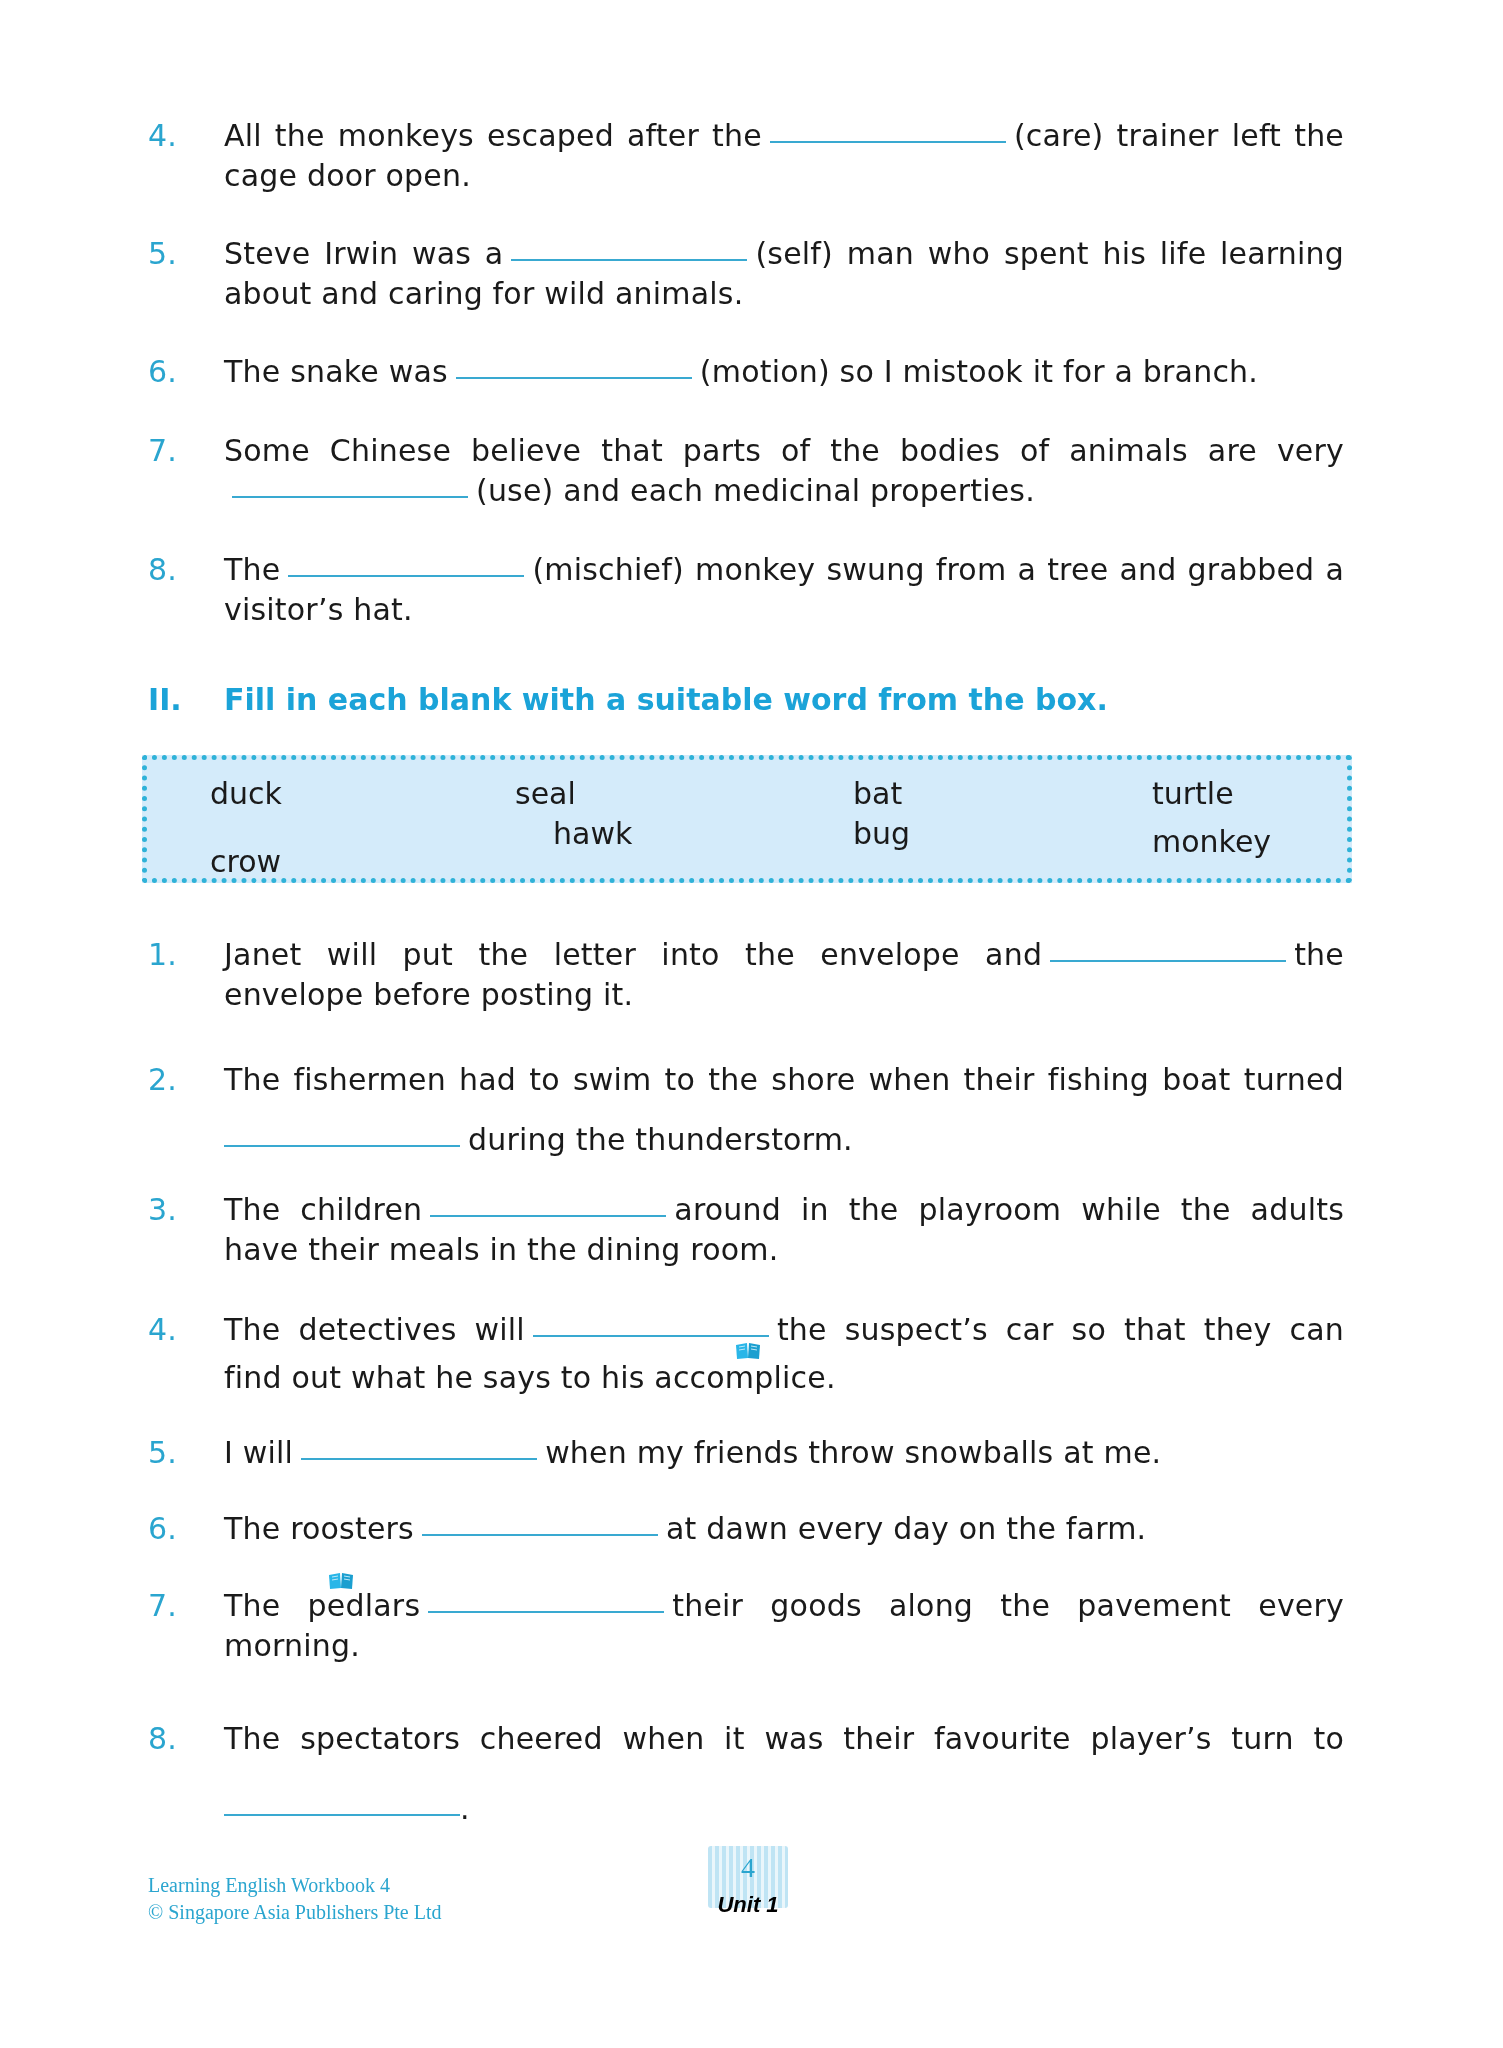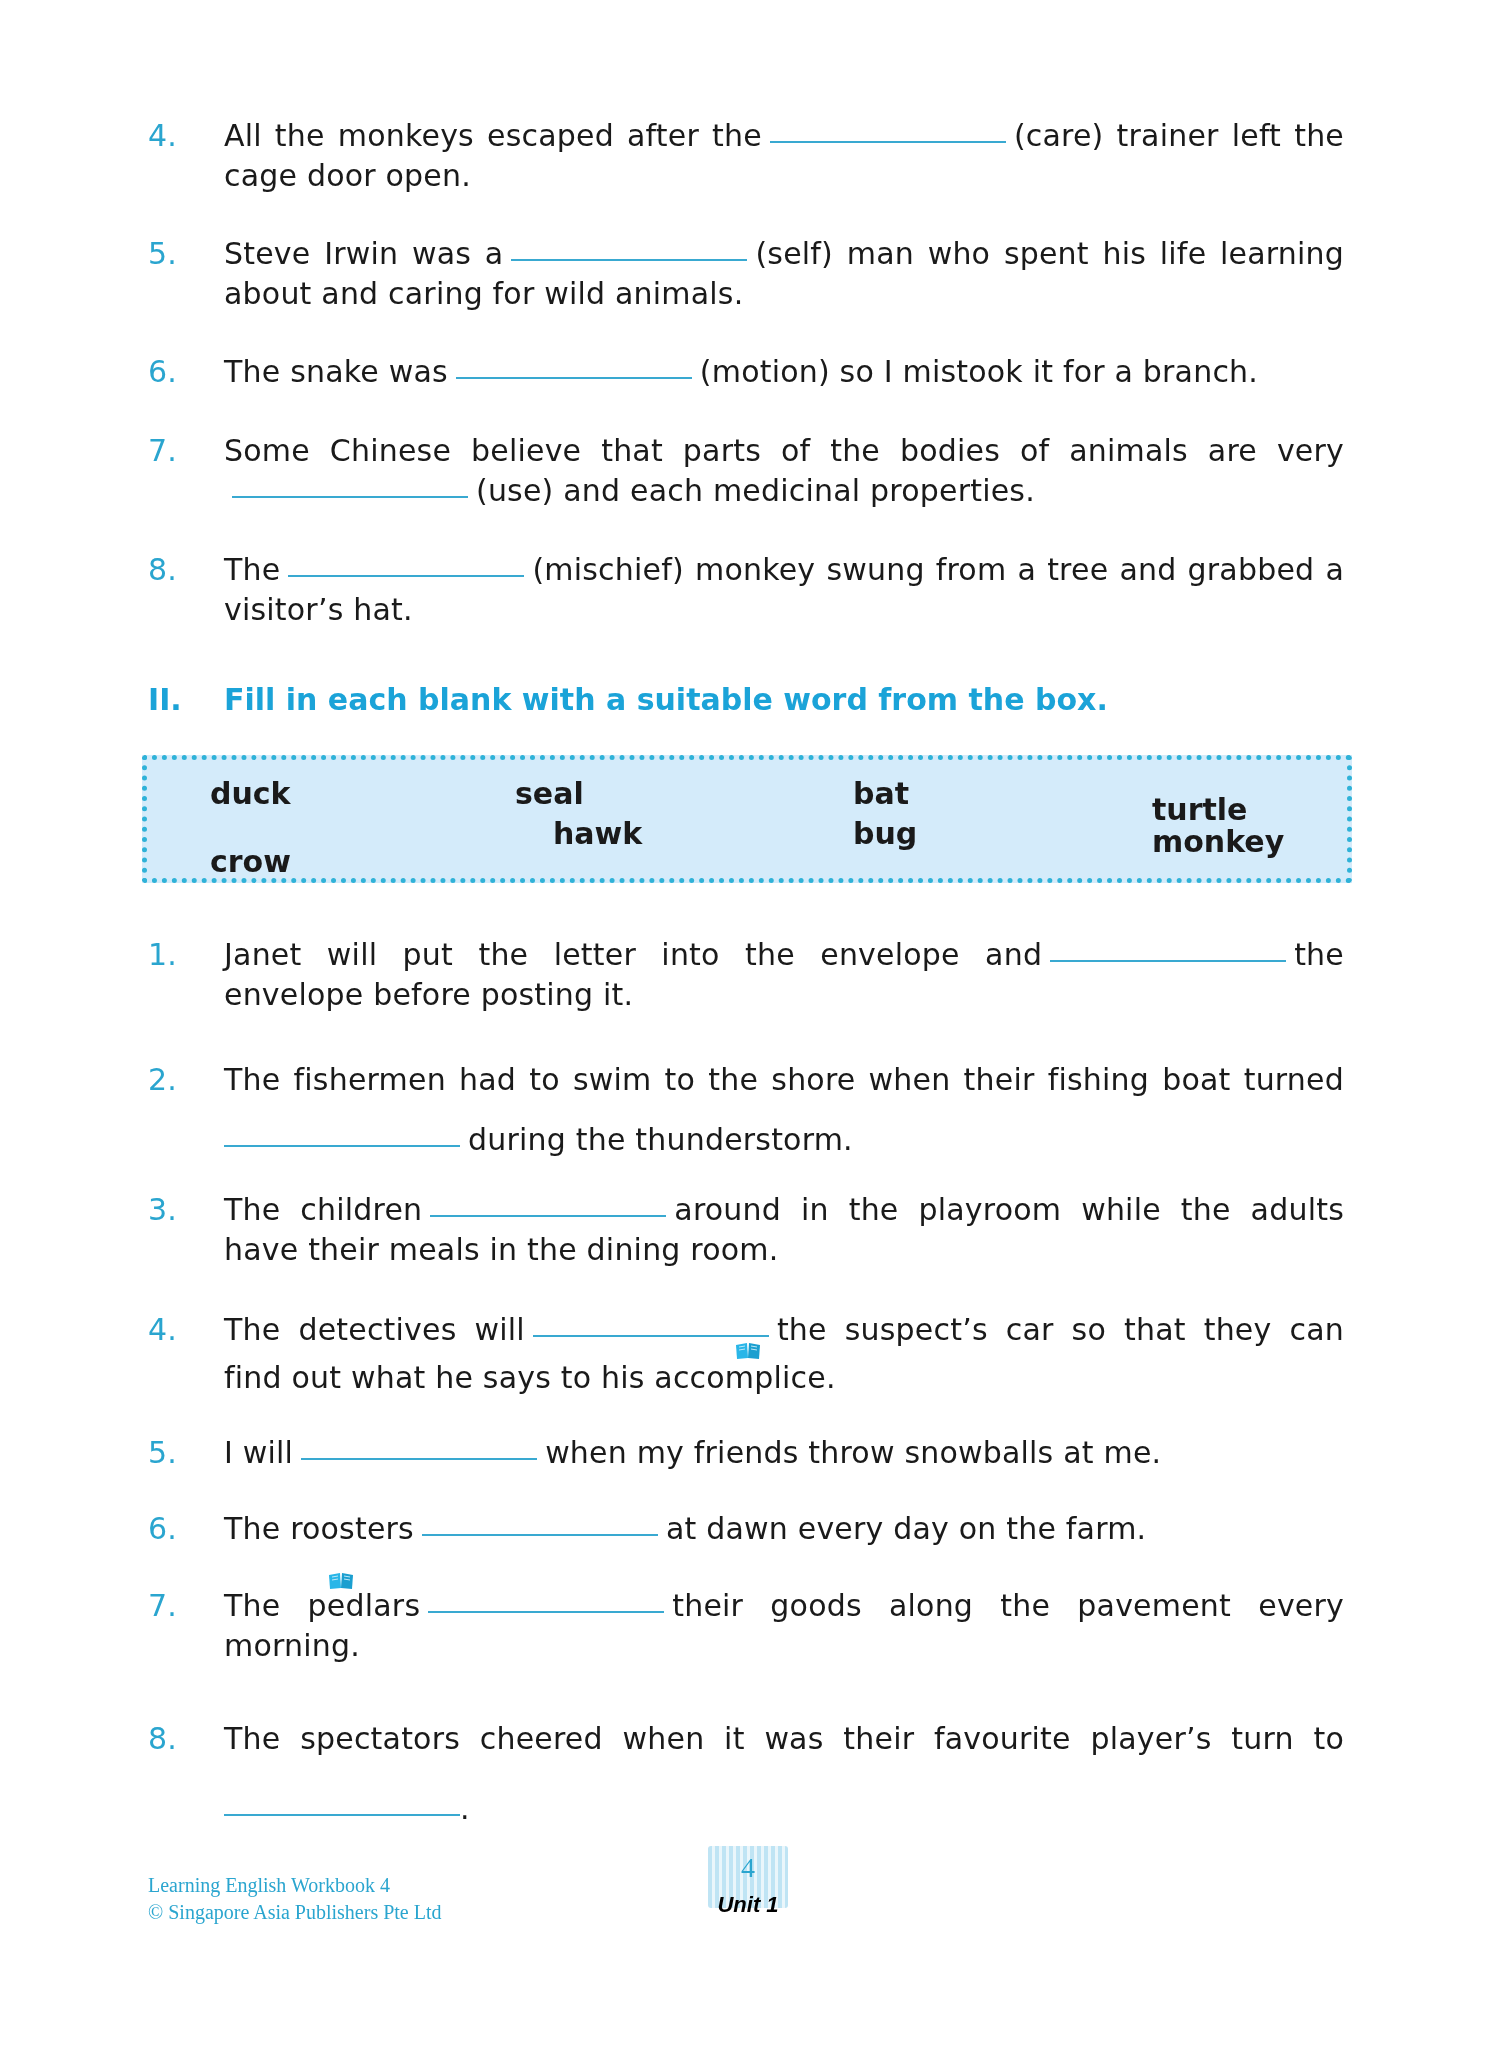--- a/index.html
+++ b/index.html
@@ -10,21 +10,21 @@
   .txt { position:absolute; left:76px; width:1120px; text-align:justify; text-align-last:left; }
   .blank { display:inline-block; width:236px; height:2px; background:#39a9d1; vertical-align:3px; margin:0 8px; }
   .heading { position:absolute; left:148px; top:682px; font-size:30px; font-weight:bold; color:#1ba3d8; }
   .heading .hn { position:absolute; left:0; }
   .heading .ht { position:absolute; left:76px; white-space:nowrap; }
   .box { position:absolute; left:142px; top:755px; width:1210px; height:128px; background:#d4ebfa;
          border:6px solid transparent; box-sizing:border-box;
          background-image:none; }
   .box-border { position:absolute; left:142px; top:755px; width:1210px; height:128px; box-sizing:border-box;
          border:5px dotted #2fb2d8; border-radius:4px; }
-  .word { position:absolute; font-size:30px; color:#1a1a1a;font-weight:bold; }
+  .word { position:absolute; font-size:30px; color:#1a1a1a; }
   .footer-left { position:absolute; left:148px; top:1872px; font-family:"Liberation Serif", serif; font-size:20px; line-height:27px; color:#2aa5cf; }
   .page-badge { position:absolute; left:708px; top:1846px; width:80px; height:62px; background:
          repeating-linear-gradient(90deg,#bfe4f4 0 4px,#eaf6fb 4px 7px); border-radius:3px; }
   .page-num { position:absolute; left:708px; top:1852px; width:80px; text-align:center; font-family:"Liberation Serif", serif; font-size:28px; color:#2aa5cf; }
   .unit { position:absolute; left:708px; top:1892px; width:80px; text-align:center; font-family:"Liberation Sans", sans-serif; font-style:italic; font-weight:bold; font-size:22px; color:#000000; }
   .book-icon { position:absolute; width:26px; height:18px; }
 </style>
 </head>
 <body>
 
@@ -52,21 +52,21 @@
 <div class="heading">
   <span class="hn">II.</span>
   <span class="ht">Fill in each blank with a suitable word from the box.</span>
 </div>
 
 <div class="box"></div>
 <div class="box-border"></div>
 <span class="word" style="left:210px; top:776px;">duck</span>
 <span class="word" style="left:515px; top:776px;">seal</span>
 <span class="word" style="left:853px; top:776px;">bat</span>
-<span class="word" style="left:1152px; top:776px;margin-top:16px;">turtle</span>
+<span class="word" style="left:1152px; top:776px;">turtle</span>
 <span class="word" style="left:210px; top:816px;margin-top:28px;">crow</span>
 <span class="word" style="left:530px; top:816px;margin-left:23px;">hawk</span>
 <span class="word" style="left:853px; top:816px;">bug</span>
 <span class="word" style="left:1152px; top:816px;margin-top:8px;">monkey</span>
 
 <div class="q" style="top:935px;">
   <span class="num">1.</span>
   <div class="txt"><span>Janet will put the letter into the envelope and</span><span class="blank"></span><span>the envelope before posting it.</span></div>
 </div>
 <div class="q" style="top:1050px; line-height:60px;">

